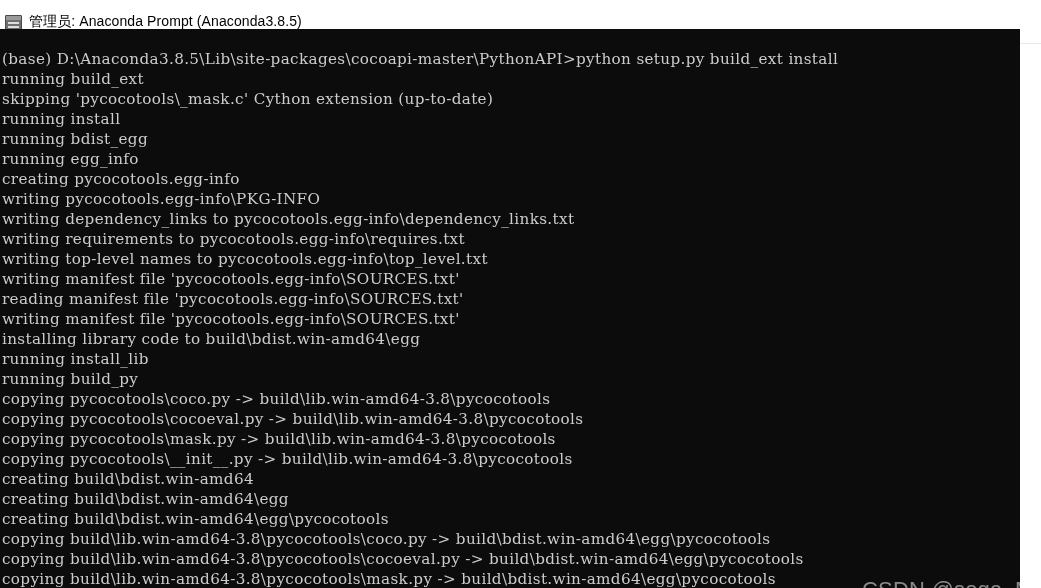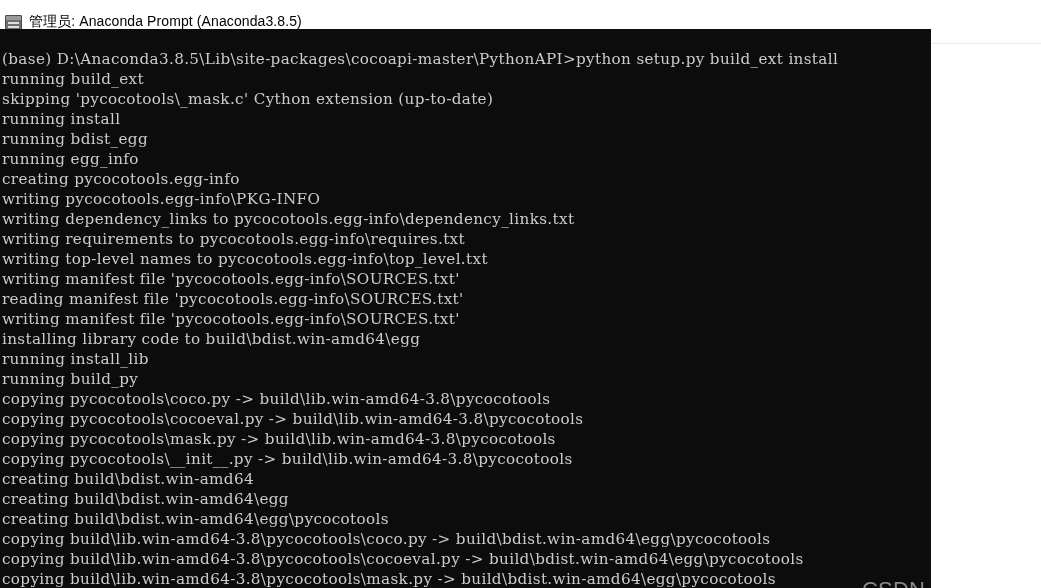--- a/index.html
+++ b/index.html
@@ -70,21 +70,21 @@
     color: #000000;
     white-space: nowrap;
     letter-spacing: 0.1px;
   }
 
   
   #console {
     position: absolute;
     left: 0;
     top: 29px;
-    width: 931px;
+    width: 1020px;
     height: 559px;
     background: #0c0c0c;
     overflow: hidden;
   }
   #console-lines {
     position: absolute;
     left: 2px;
     top: 20px;
     width: 1200px;
   }

